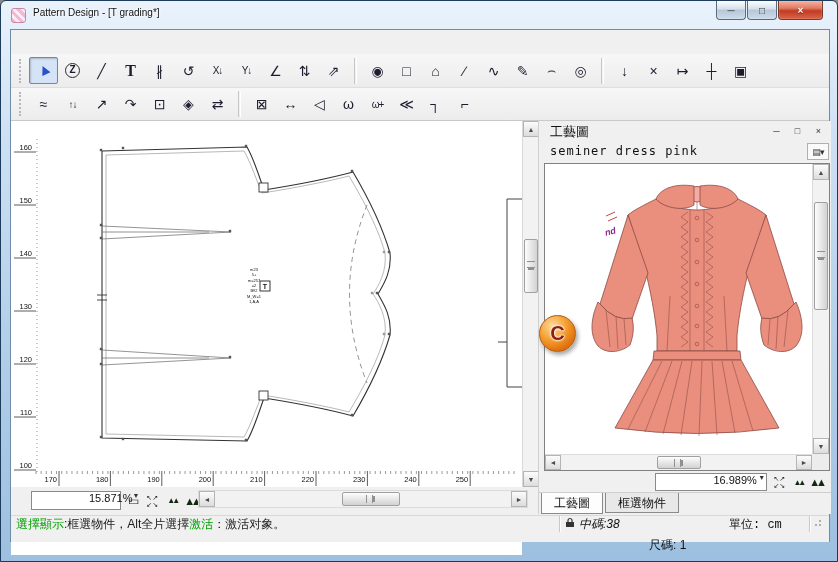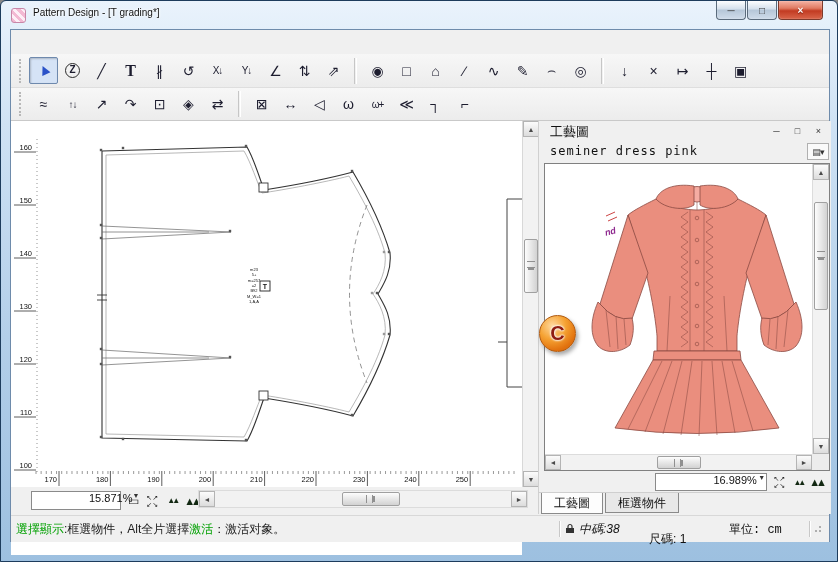--- a/index.html
+++ b/index.html
@@ -105,21 +105,21 @@
   .icon-plain { font-size:12px; color:#222; line-height:12px; }
   .grid4 { width:14px; height:14px; font-size:7px; line-height:7px; word-break:break-all;
       display:inline-block; color:#222; }
   .mtn-sm { font-size:8px; letter-spacing:-3px; color:#122812; }
   .mtn-lg { font-size:11px; letter-spacing:-4px; color:#122812; }
   .hscroll { left:197px; top:489px; width:330px; height:18px; background:#f2f2f2;
       border:1px solid #dcdcdc; }
 
   
   .statusbar { left:10px; top:514px; width:818px; height:27px; background:#f0f0f0;
-      border-top:1px solid #d8d8d8; font-size:12px; display:flex; align-items:center; }
+      border-top:1px solid #d8d8d8; font-size:12px; display:flex; }
   .status-left { padding-left:5px; white-space:nowrap; }
   .seg-green { color:#00a000; } .seg-black { color:#1c1c1c; }
   .status-div { width:2px; height:16px; border-left:1px solid #c8c8c8; border-right:1px solid #fff; }
   .status-item { white-space:nowrap; color:#111; }
 
   
   .badge-c { left:538px; top:314px; width:37px; height:37px; border-radius:50%;
       background:radial-gradient(circle at 35% 28%, #ffd9a0, #f5a232 40%, #e2720f 72%, #c65d08);
       border:1px solid #b05a10; box-shadow:2px 3px 4px rgba(0,0,0,.35);
       display:flex; align-items:center; justify-content:center;

